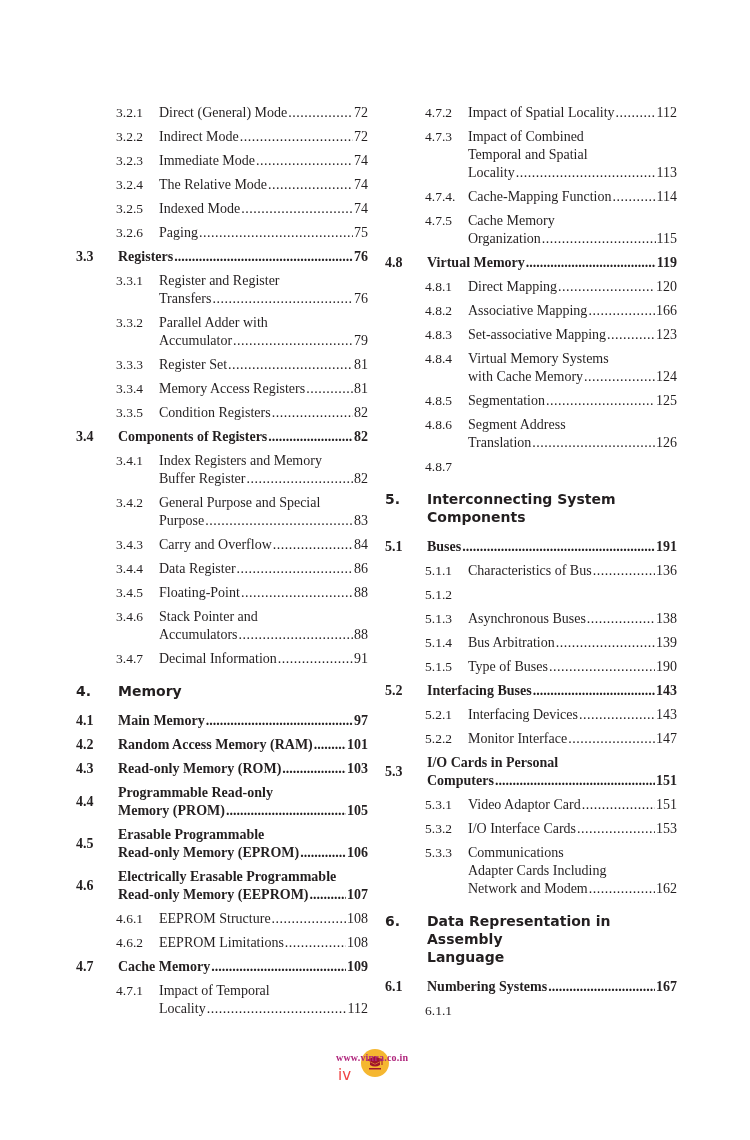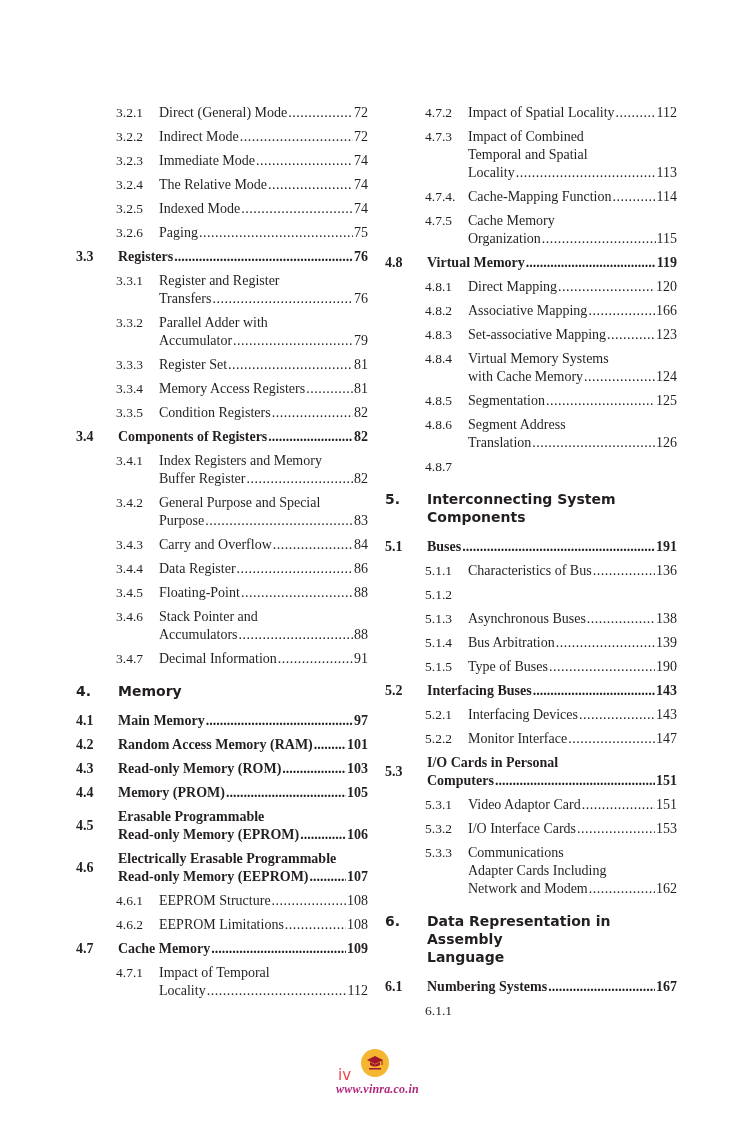--- a/index.html
+++ b/index.html
@@ -46,23 +46,23 @@
     .footer-pg {
       position: absolute; left: 338px; top: 1066px;
       font-family: "DejaVu Sans", sans-serif; font-size: 15px; color: #ef4444;
     }
     .logo {
       position: absolute; left: 361px; top: 1049px; width: 28px; height: 28px;
       border-radius: 50%; background: #f5b731;
       display: flex; align-items: center; justify-content: center;
     }
     .site {
-      position: absolute; left: 336px; top: 1082px;
-      font-family: "Liberation Serif", serif; font-style: italic; font-weight: bold;
-      font-size: 12px; color: #b0267d; letter-spacing: 0.2px;
+      position: absolute; left: 336px; top: 1052px;
+      font-family: "Liberation Serif", serif; font-weight: bold;
+      font-size: 10px; color: #b0267d; letter-spacing: 0.2px;
     }
   </style>
 </head>
 <body>
 
 <div class="col left" id="col-left">
     <div class="entry lvl3">
       <span class="num">3.2.1</span>
       <div class="body">
         <div class="line">
@@ -309,20 +309,23 @@
         <div class="line">
           <span class="t">Read-only Memory (ROM)</span>
           <span class="dots"></span>
           <span class="pg">103</span>
         </div>
       </div>
     </div>
     <div class="entry lvl2">
       <span class="num">4.4</span>
       <div class="body">
+        <div class="line">
+          <span class="t">Programmable Read-only</span>
+        </div>
         <div class="line">
           <span class="t">Memory (PROM)</span>
           <span class="dots"></span>
           <span class="pg">105</span>
         </div>
       </div>
     </div>
     <div class="entry lvl2">
       <span class="num">4.5</span>
       <div class="body">

